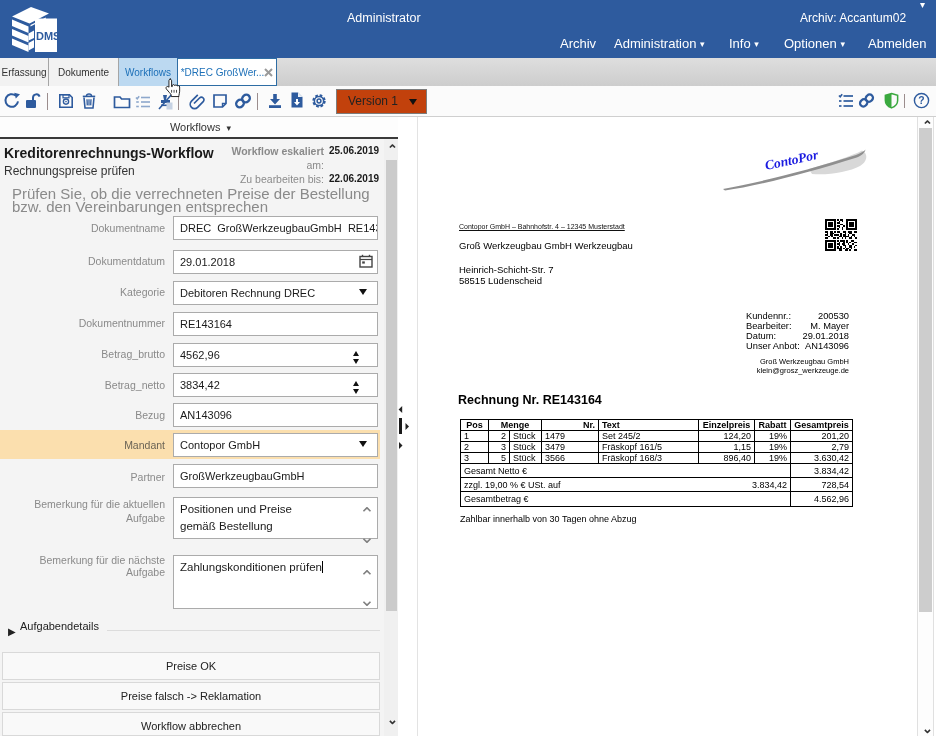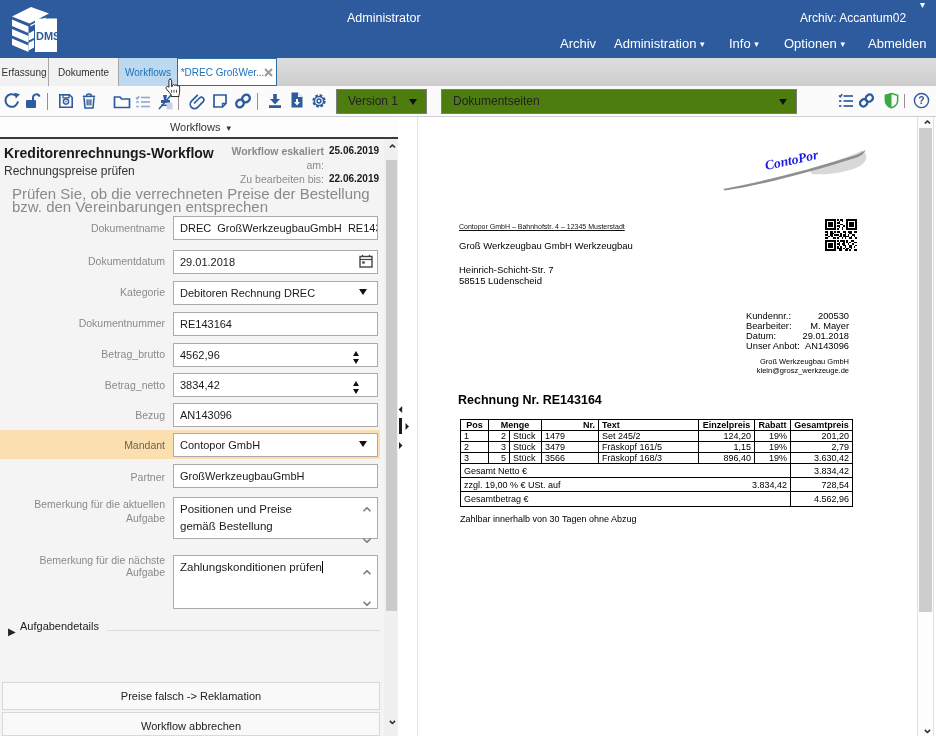--- a/index.html
+++ b/index.html
@@ -12,21 +12,21 @@
   .caret { display:inline-block; font-size:9px; vertical-align:1px; }
   
   #tabs { position:absolute; left:0; top:58px; width:936px; height:28px;
      background:linear-gradient(#dedede,#cdcdcd); }
   .tab { position:absolute; top:0; height:28px; font-size:10px; color:#333;
      display:flex; align-items:center; justify-content:center; white-space:nowrap; overflow:hidden; }
   
   #tbar { position:absolute; left:0; top:86px; width:936px; height:31px;
      background:#fbfbfb; border-bottom:1px solid #cfcfcf; }
   .sep { position:absolute; top:7px; width:1px; height:17px; background:#9b8d8d; }
-  .sel { position:absolute; top:3px; height:25px; background:#4d7c0f; border:1px solid #7c7c7c;
+  .sel { position:absolute; top:3px; height:25px; background:#c2410c; border:1px solid #7c7c7c;
      font-size:12px; color:#222; line-height:23px; padding-left:11px; }
   .sel .dn { position:absolute; right:9px; top:9px; width:0; height:0;
      border:4.5px solid transparent; border-top:6px solid #111; }
   
   #panel { position:absolute; left:0; top:117px; width:401px; height:619px; background:#f4f4f4; }
   #wfhead { position:absolute; left:0; top:0; width:401px; height:22px; background:#fdfdfd;
      border-bottom:2px solid #3a3a3a; text-align:center; font-size:11px; color:#333; line-height:21px;}
   .lbl { position:absolute; color:#8a8a8a; font-size:10.5px; text-align:right; white-space:nowrap; }
   .box { position:absolute; left:173px; width:205px; height:24px; background:#fff;
      border:1px solid #ababab; font-size:11px; color:#1a1a1a; line-height:22px; padding-left:6px;
@@ -171,21 +171,20 @@
   </svg>
 
   <svg class="abs" style="left:310px;top:6px" width="18" height="18" viewBox="0 0 18 18">
     <g fill="none" stroke="#2e5b9e">
       <circle cx="9" cy="9" r="5.6" stroke-width="2.2" stroke-dasharray="2.6 1.8"></circle>
       <circle cx="9" cy="9" r="4.6" stroke-width="1.5"></circle>
       <circle cx="9" cy="9" r="1.9" stroke-width="1.5"></circle>
     </g>
   </svg>
   <div class="sel" style="left:336px;width:91px">Version 1<span class="dn"></span></div>
-  <div class="sel" style="left:441px;width:356px">Dokumentseiten<span class="dn"></span></div>
 
   <svg class="abs" style="left:838px;top:7px" width="16" height="16" viewBox="0 0 16 16">
     <g stroke="#2e5b9e" stroke-width="1.7" fill="none">
       <path d="M1 2.5 l1.2 1.2 l2 -2.4"></path>
         <line x1="5.5" y1="3" x2="15" y2="3"></line>
       <line x1="1" y1="8" x2="3.5" y2="8"></line>
         <line x1="5.5" y1="8" x2="15" y2="8"></line>
       <line x1="1" y1="13" x2="3.5" y2="13"></line>
         <line x1="5.5" y1="13" x2="15" y2="13"></line>
     </g>
@@ -269,20 +268,21 @@
 
   <div class="lbl" style="left:0;top:437px;width:165px;line-height:12px">Bemerkung für die nächste<br>Aufgabe</div>
   <div class="barea" style="top:438px;height:54px">Zahlungskonditionen prüfen<span style="border-left:1px solid #000">&nbsp;</span></div>
   <div class="chev" style="left:359px;top:456px;font-size:19px;color:#808080">⌃</div>
   <div class="chev" style="left:359px;top:478px;font-size:19px;color:#808080">⌄</div>
 
   <div class="abs" style="left:8px;top:509px;font-size:10px;color:#222">▶</div>
   <div class="abs" style="left:20px;top:503px;font-size:11px;color:#222">Aufgabendetails</div>
   <div class="abs" style="left:107px;top:513px;width:273px;height:1px;background:#dcdcdc"></div>
 
+  <div class="btn" style="top:535px">Preise OK</div>
   <div class="btn" style="top:595px;height:24px">Workflow abbrechen</div>
   <div class="btn" style="top:565px">Preise falsch -&gt; Reklamation</div>
 
   <div class="sbtrack" style="left:384px;top:22px;width:14px;height:597px"></div>
   <div class="sbchev" style="left:387px;top:28px">⌃</div>
   <div class="sbthumb" style="left:386px;top:43px;width:11px;height:451px"></div>
   <div class="sbchev" style="left:387px;top:598px">⌄</div>
 </div>
 
 <div class="abs" style="left:398px;top:117px;width:20px;height:619px;background:#fff"></div>

